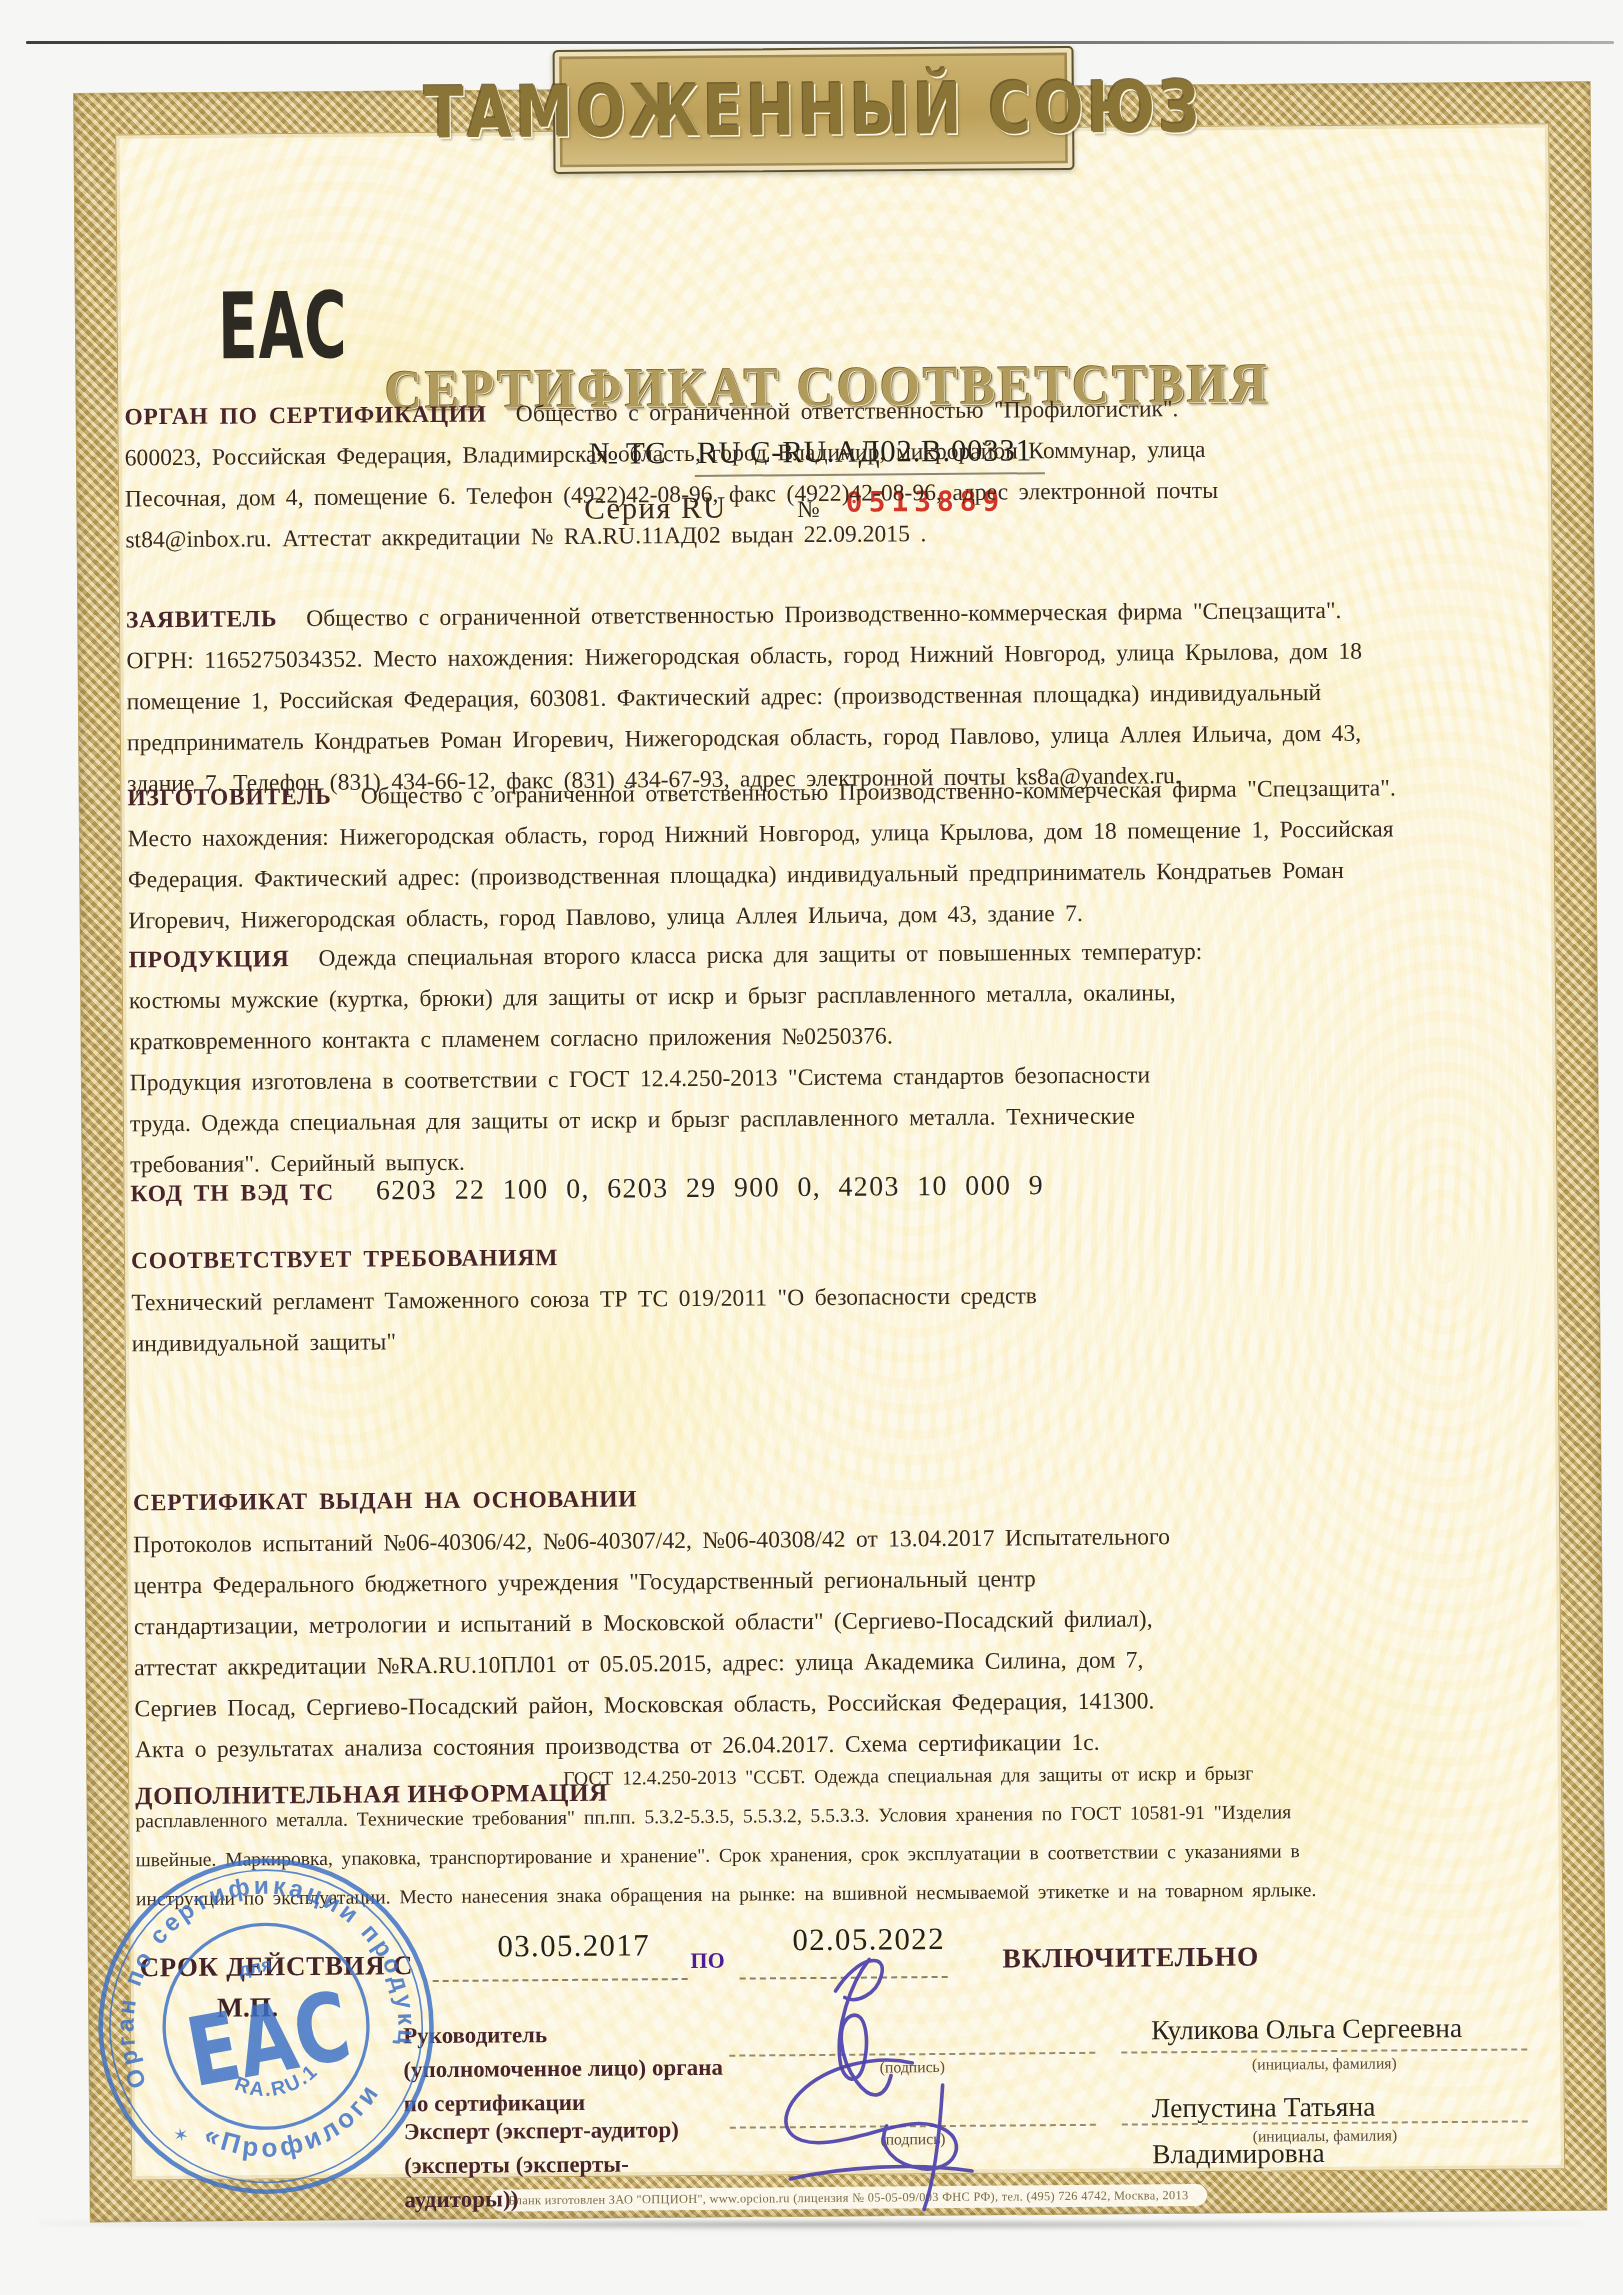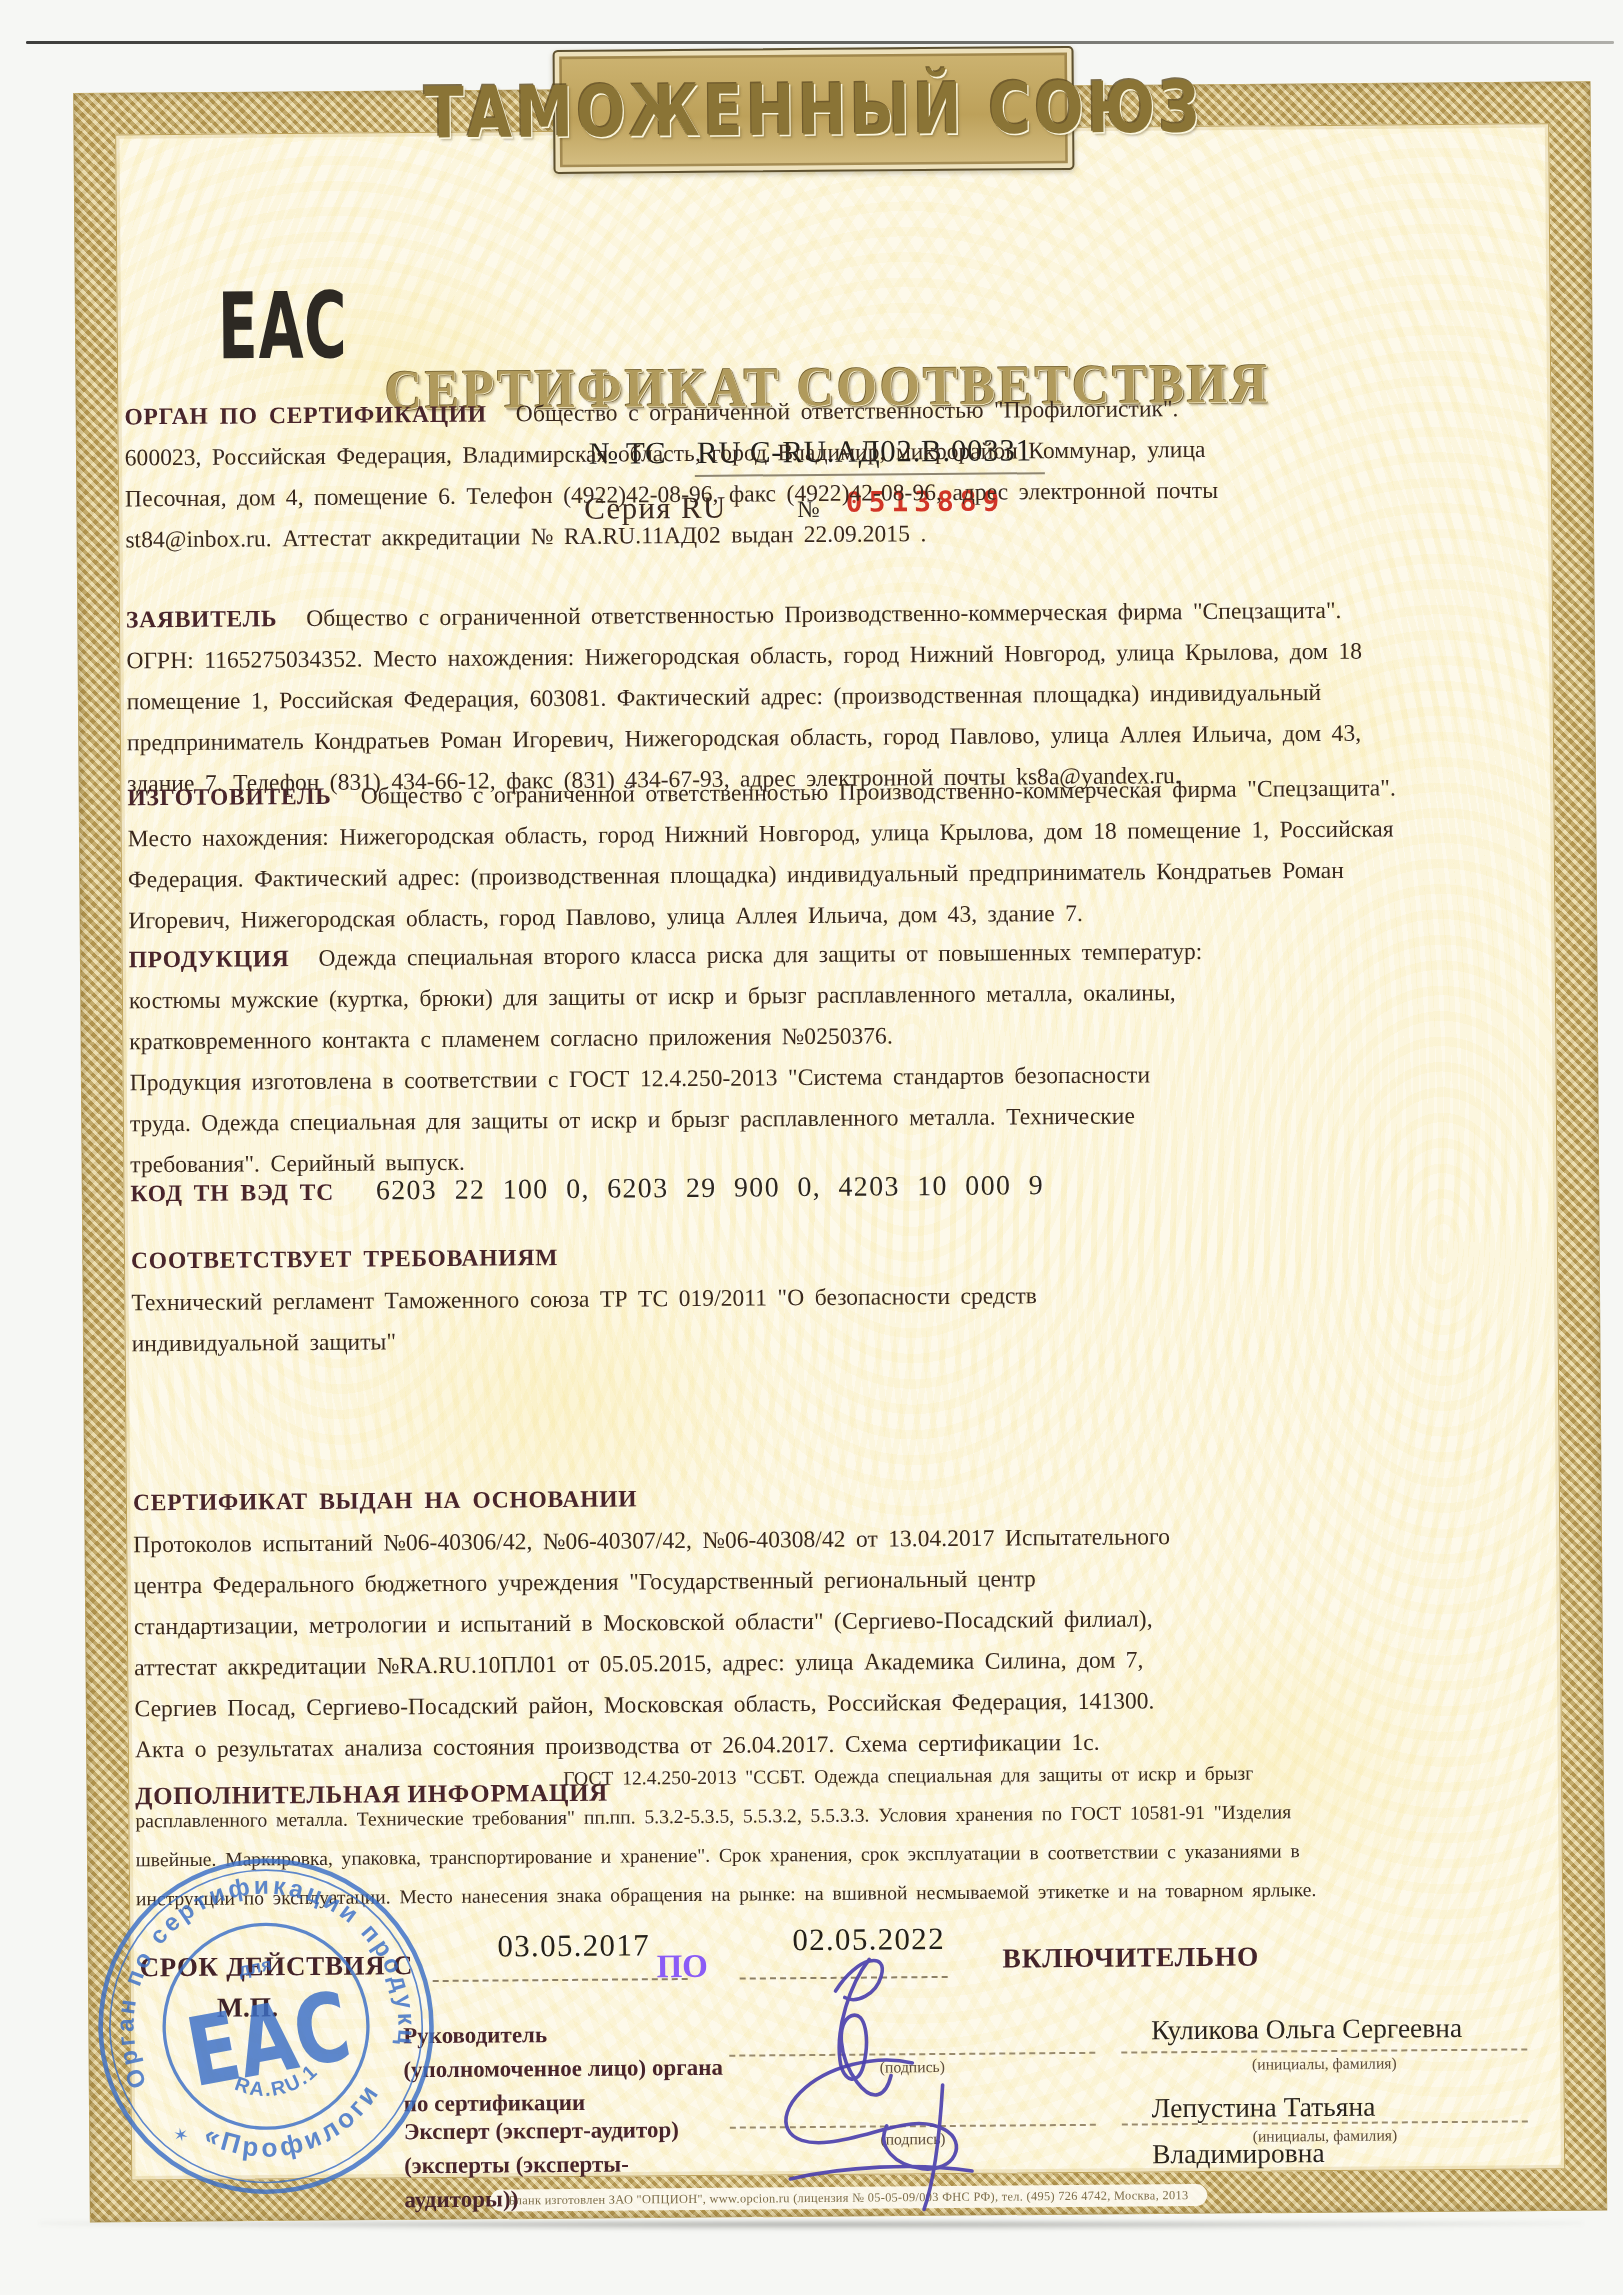--- a/index.html
+++ b/index.html
@@ -88,21 +88,21 @@
   .sec-dop p{margin:0;white-space:pre-line;text-indent:428px;}
 
   
   .validity-label{position:absolute;left:131px;top:1947px;z-index:5;font-weight:bold;
     font-size:27px;color:#44232a;letter-spacing:0.7px;}
   .date-line{position:absolute;height:0;border-bottom:2px dashed #8d8066;z-index:4;}
   .dl1{left:424px;top:1977px;width:255px;}
   .dl2{left:731px;top:1977px;width:208px;}
   .date-from{position:absolute;left:489px;top:1926px;z-index:4;font-size:31px;color:#24201a;letter-spacing:1.3px;}
   .date-to{position:absolute;left:784px;top:1922px;z-index:4;font-size:31px;color:#24201a;letter-spacing:1.3px;}
-  .po-label{position:absolute;left:648px;top:1947px;z-index:4;font-weight:bold;font-size:33px;color:#8b5cf6;}
+  .po-label{position:absolute;left:682px;top:1947px;z-index:4;font-weight:bold;font-size:22px;color:#4c1d95;}
   .incl-label{position:absolute;left:994px;top:1944px;z-index:4;font-weight:bold;font-size:27.5px;color:#44232a;letter-spacing:0.7px;}
   .mp-label{position:absolute;left:208px;top:1987px;z-index:6;font-weight:bold;font-size:27.5px;color:#3f2328;}
 
   
   .role{position:absolute;left:394px;width:327px;z-index:4;font-weight:bold;
     font-size:23px;line-height:34px;color:#49252b;}
   .role-head{top:2016px;}
   .role-expert{top:2112px;}
   .sig-line{position:absolute;height:0;border-bottom:2px dashed #998b6e;z-index:4;}
   .sl1{left:720px;top:2054px;width:366px;}

